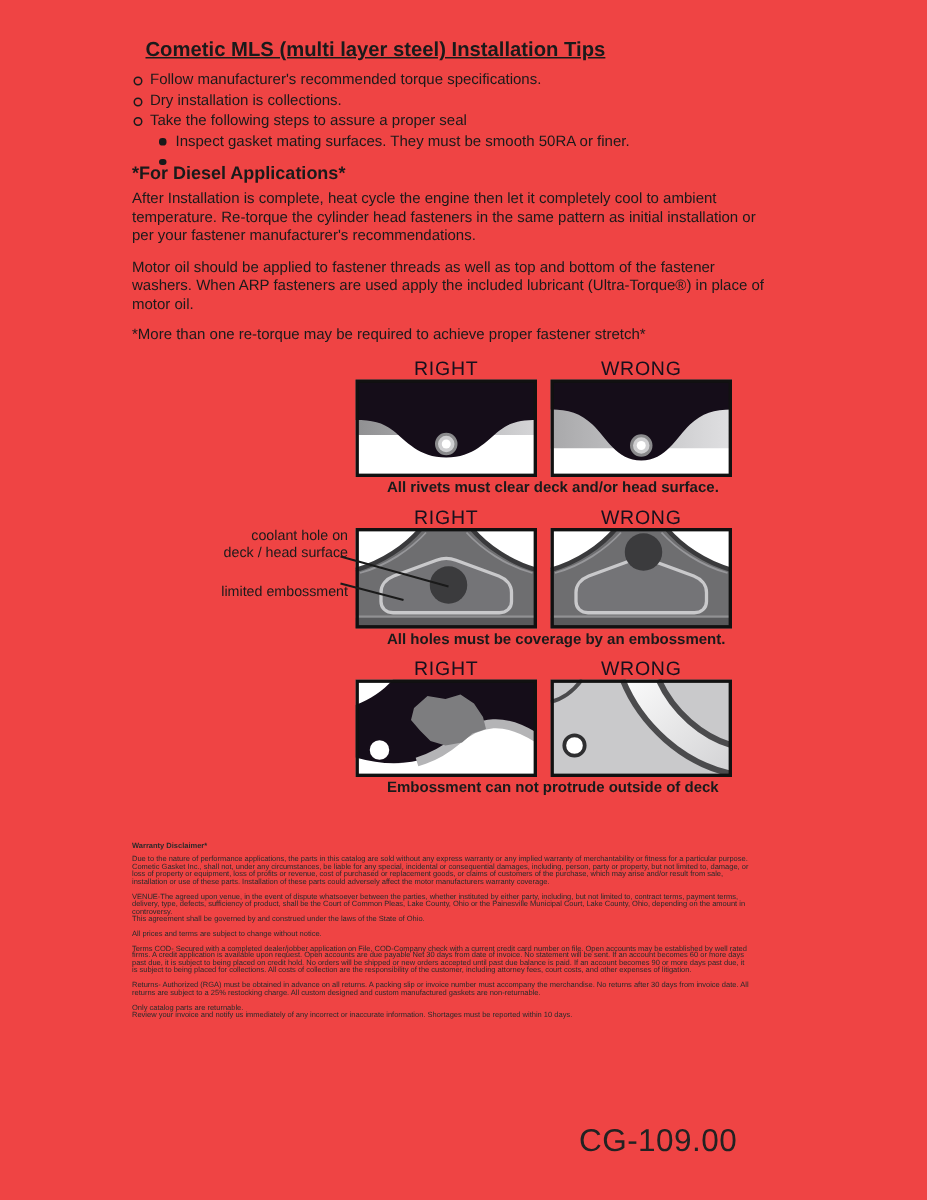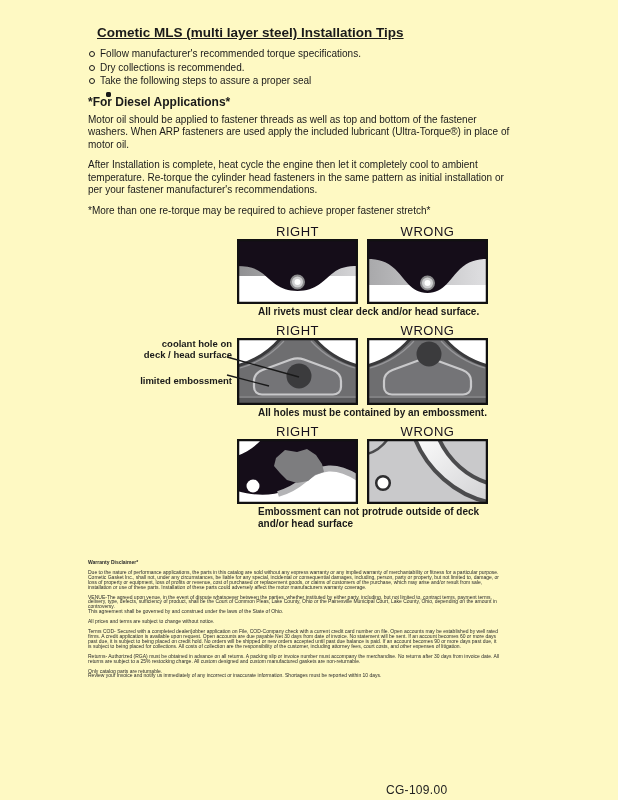--- a/index.html
+++ b/index.html
@@ -1,78 +1,79 @@
 <!DOCTYPE html>
 <html><head>
 <meta charset="utf-8">
 <style>
   html,body{margin:0;padding:0;background:#e8e8e8;}
-  .page{width:618px;height:800px;position:relative;background:#fef9c3;color:#1a1a1a;
+  .page{width:618px;height:800px;position:relative;background:#ef4444;color:#1a1a1a;
         font-family:"Liberation Sans",sans-serif;font-size:10px;line-height:12.5px;
         margin:0 auto;overflow:hidden;}
   .content{padding:25px 40px 0 88px;}
   .title{font-size:13.5px;font-weight:bold;text-decoration:underline;margin:0 0 7px 9px;line-height:15px;}
   ul.tips{list-style:none;margin:0;padding:0;}
   ul.tips li{position:relative;padding-left:12px;line-height:13.5px;}
   ul.tips li.sub{margin-left:17px;}
   .marker-circle{position:absolute;left:1px;top:4px;width:4px;height:4px;border:1px solid #1a1a1a;border-radius:50%;}
   .marker-dot{position:absolute;left:1px;top:4.5px;width:4.5px;height:4.5px;background:#1a1a1a;border-radius:50%;}
   .section-head{font-size:12px;font-weight:bold;margin:8px 0 5px 0;line-height:13px;}
   p.body{margin:0 0 8px 0;max-width:424px;}
   
   .figures{margin-top:8px;margin-left:149px;width:260px;}
   .fig-row{position:relative;margin-bottom:6px;}
   .fig-pair{display:flex;gap:9px;}
   .fig-col{width:121px;}
   .fig-label{text-align:center;font-size:13px;line-height:14px;letter-spacing:.5px;font-weight:500;color:#17101c;}
   svg.fig-img{display:block;}
   .fig-caption{font-size:10px;font-weight:600;line-height:12px;margin-top:2px;margin-left:21px;}
   .callouts{position:absolute;left:-127px;top:14px;width:122px;text-align:right;
-            font-size:9.5px;line-height:11px;font-weight:700;}
+            font-size:9.5px;line-height:11px;font-weight:400;}
   .callout-2{margin-top:15px;}
   .callout-lines{position:absolute;left:-12px;top:26px;pointer-events:none;}
   
   .fineprint{margin-top:30px;max-width:412px;font-size:5px;line-height:4.9px;color:#2a2a2a;}
   .fineprint .fp-head{font-weight:bold;margin-bottom:5px;}
   .fineprint p{margin:0 0 5px 0;}
   .fineprint p.tight{margin-bottom:0;}
-  .page-number{position:absolute;left:386px;top:784px;font-size:12px;letter-spacing:.3px;color:#222;}
+  .page-number{position:absolute;left:386px;top:755px;font-size:21px;letter-spacing:.3px;color:#222;}
 </style>
 </head>
 <body>
 
 <div class="page">
   <div class="content">
 
     <h1 class="title">Cometic MLS (multi layer steel) Installation Tips</h1>
 
     <ul class="tips">
       <li>
         <span class="marker-circle"></span>
         <span>Follow manufacturer's recommended torque specifications.</span>
       </li>
       <li>
         <span class="marker-circle"></span>
-        <span>Dry collections is recommended.</span>
+        <span>Dry installation is collections.</span>
       </li>
       <li>
         <span class="marker-circle"></span>
         <span>Take the following steps to assure a proper seal</span>
       </li>
       <li class="sub">
         <span class="marker-dot"></span>
+        <span>Inspect gasket mating surfaces. They must be smooth 50RA or finer.</span>
       </li>
       <li class="sub">
         <span class="marker-dot"></span>
       </li>
     </ul>
 
     <h2 class="section-head">*For Diesel Applications*</h2>
+    <p class="body">After Installation is complete, heat cycle the engine then let it completely cool to ambient temperature. Re-torque the cylinder head fasteners in the same pattern as initial installation or per your fastener manufacturer's recommendations.</p>
     <p class="body">Motor oil should be applied to fastener threads as well as top and bottom of the fastener washers. When ARP fasteners are used apply the included lubricant (Ultra-Torque®) in place of motor oil.</p>
-    <p class="body">After Installation is complete, heat cycle the engine then let it completely cool to ambient temperature. Re-torque the cylinder head fasteners in the same pattern as initial installation or per your fastener manufacturer's recommendations.</p>
     <p class="body">*More than one re-torque may be required to achieve proper fastener stretch*</p>
 
     <div class="figures">
 
       <div class="fig-row">
         <div class="fig-pair">
           <div class="fig-col">
             <div class="fig-label">RIGHT</div>
             <svg class="fig-img" width="121" height="65" viewBox="0 0 121 65">
               <defs>
@@ -152,21 +153,21 @@
               <path d="M47,3 C37,14 21,25 3,30" fill="none" stroke="#97979a" stroke-width="1.2"></path>
               <path d="M74,3 C84,14 100,25 118,30" fill="none" stroke="#97979a" stroke-width="1.2"></path>
               <path d="M17,49 L17,43 C17,38 20.5,34 25.5,32 L54,21.5 C58.5,19.8 62.5,19.8 67,21.5 L95.5,32 C100.5,34 104,38 104,43 L104,49 C104,53.5 100.5,56.5 96,56.5 L25,56.5 C20.5,56.5 17,53.5 17,49 Z" fill="#747477" stroke="#c9c9cb" stroke-width="2.2"></path>
               <circle cx="62" cy="16" r="12.5" fill="#3b3b3d"></circle>
               <line x1="0" y1="59" x2="121" y2="59" stroke="#919193" stroke-width="1.2"></line>
               <rect x="0" y="60" width="121" height="7" fill="#59595b"></rect>
               <rect x="1" y="1" width="119" height="65" fill="none" stroke="#111111" stroke-width="2.5"></rect>
             </svg>
           </div>
         </div>
-        <div class="fig-caption">All holes must be contained by an embossment.</div>
+        <div class="fig-caption">All holes must be coverage by an embossment.</div>
       </div>
 
       <div class="fig-row">
         <div class="fig-pair">
           <div class="fig-col">
             <div class="fig-label">RIGHT</div>
             <svg class="fig-img" width="121" height="65" viewBox="0 0 121 65">
               <rect width="121" height="65" fill="#ffffff"></rect>
               <path d="M25,0 H121 V39 C99,25 83,27 67,41 C51,55 28,60 0,52 L0,17 C10,13 18,8 25,0 Z" fill="#150d19"></path>
               <path d="M121,39 C99,25 83,27 67,41 C60,47 51,52 41,55" fill="none" stroke="#b4b4b6" stroke-width="6"></path>
@@ -189,21 +190,20 @@
               <path d="M48,0 H72 C82,22 101,38 121,44 V63 C88,56 60,30 48,0 Z" fill="url(#g3w)"></path>
               <path d="M72,0 C82,22 101,38 121,44" fill="none" stroke="#4b4b4d" stroke-width="4"></path>
               <path d="M48,0 C60,30 88,56 121,63" fill="none" stroke="#4b4b4d" stroke-width="4"></path>
               <circle cx="16" cy="44" r="6.8" fill="#ffffff" stroke="#2e2e30" stroke-width="2.5"></circle>
               <rect x="1" y="1" width="119" height="63" fill="none" stroke="#111111" stroke-width="2.5"></rect>
             </svg>
           </div>
         </div>
         <div class="fig-caption">
           <div>Embossment can not protrude outside of deck</div>
-          <div>and/or head surface</div>
         </div>
       </div>
 
     </div>
 
     <div class="fineprint">
       <div class="fp-head">Warranty Disclaimer*</div>
       <p>Due to the nature of performance applications, the parts in this catalog are sold without any express warranty or any implied warranty of merchantability or fitness for a particular purpose. Cometic Gasket Inc., shall not, under any circumstances, be liable for any special, incidental or consequential damages, including, person, party or property, but not limited to, damage, or loss of property or equipment, loss of profits or revenue, cost of purchased or replacement goods, or claims of customers of the purchase, which may arise and/or result from sale, installation or use of these parts. Installation of these parts could adversely affect the motor manufacturers warranty coverage.</p>
       <p class="tight">VENUE-The agreed upon venue, in the event of dispute whatsoever between the parties, whether instituted by either party, including, but not limited to, contract terms, payment terms, delivery, type, defects, sufficiency of product, shall be the Court of Common Pleas, Lake County, Ohio or the Painesville Municipal Court, Lake County, Ohio, depending on the amount in controversy.</p>
       <p>This agreement shall be governed by and construed under the laws of the State of Ohio.</p>

